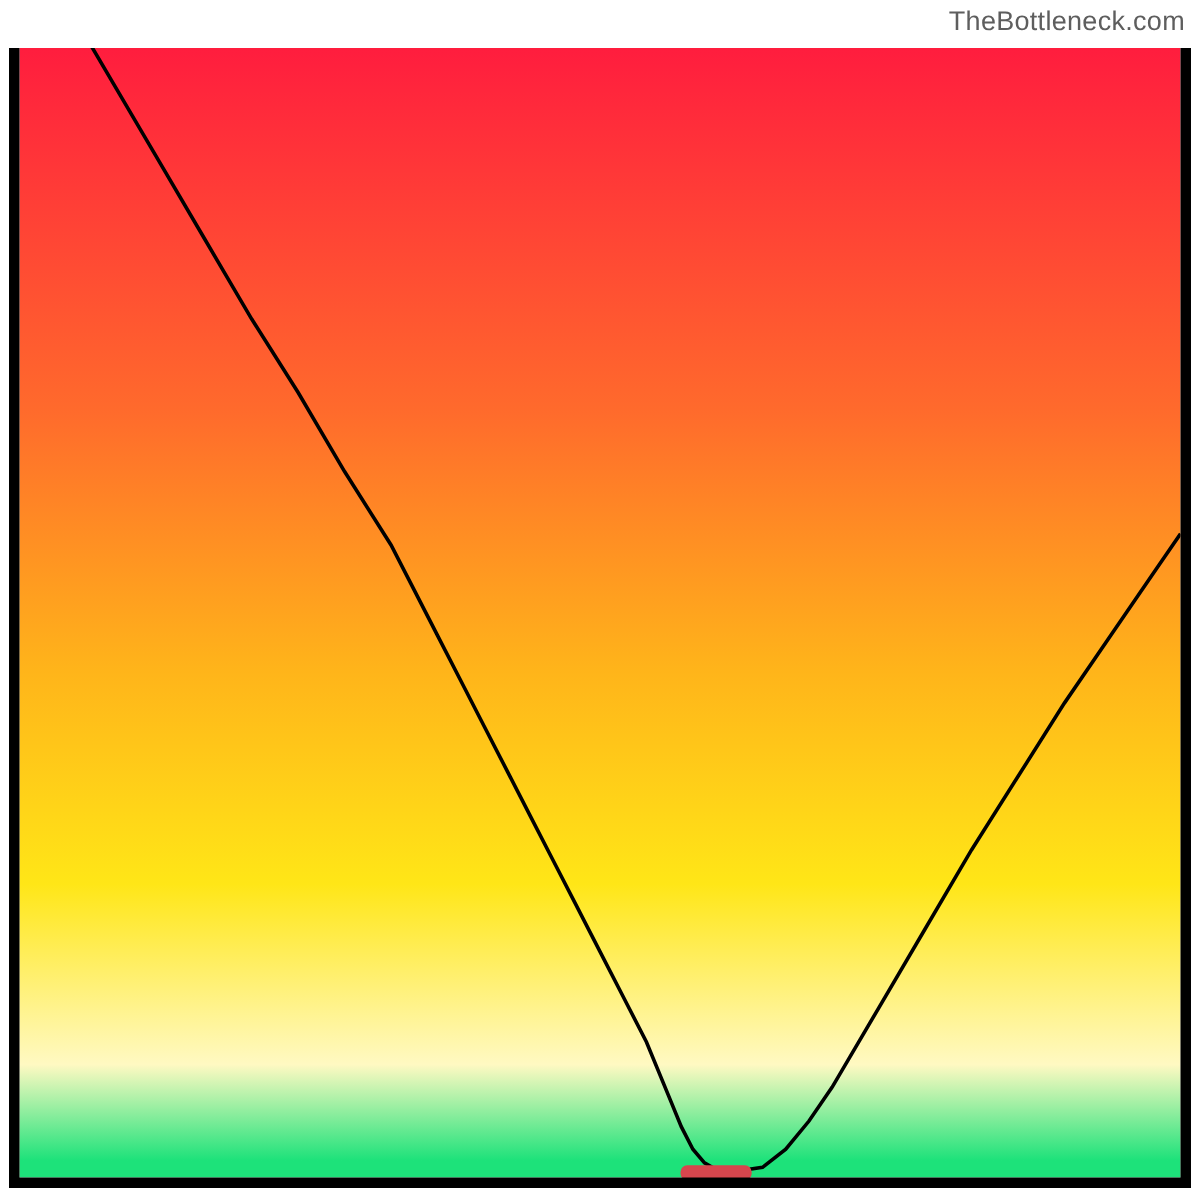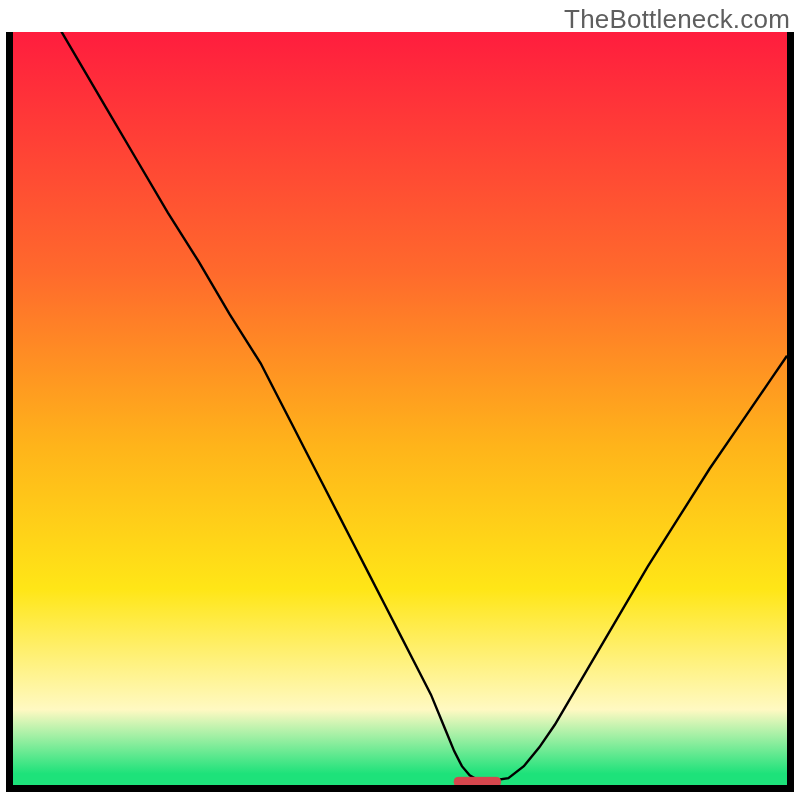--- a/index.html
+++ b/index.html
@@ -14,21 +14,21 @@
   .frame {
     position: relative;
     width: 800px;
     height: 800px;
     box-sizing: border-box;
   }
   .watermark {
     position: absolute;
     top: 4px;
     right: 10px;
-    font-size: 26px;
+    font-size: 18px;
     font-weight: 500;
     color: #5e5e5e;
     letter-spacing: 0.2px;
     z-index: 10;
   }
   .plot-wrap {
     position: absolute;
     top: 32px;
     left: 6px;
     width: 788px;

